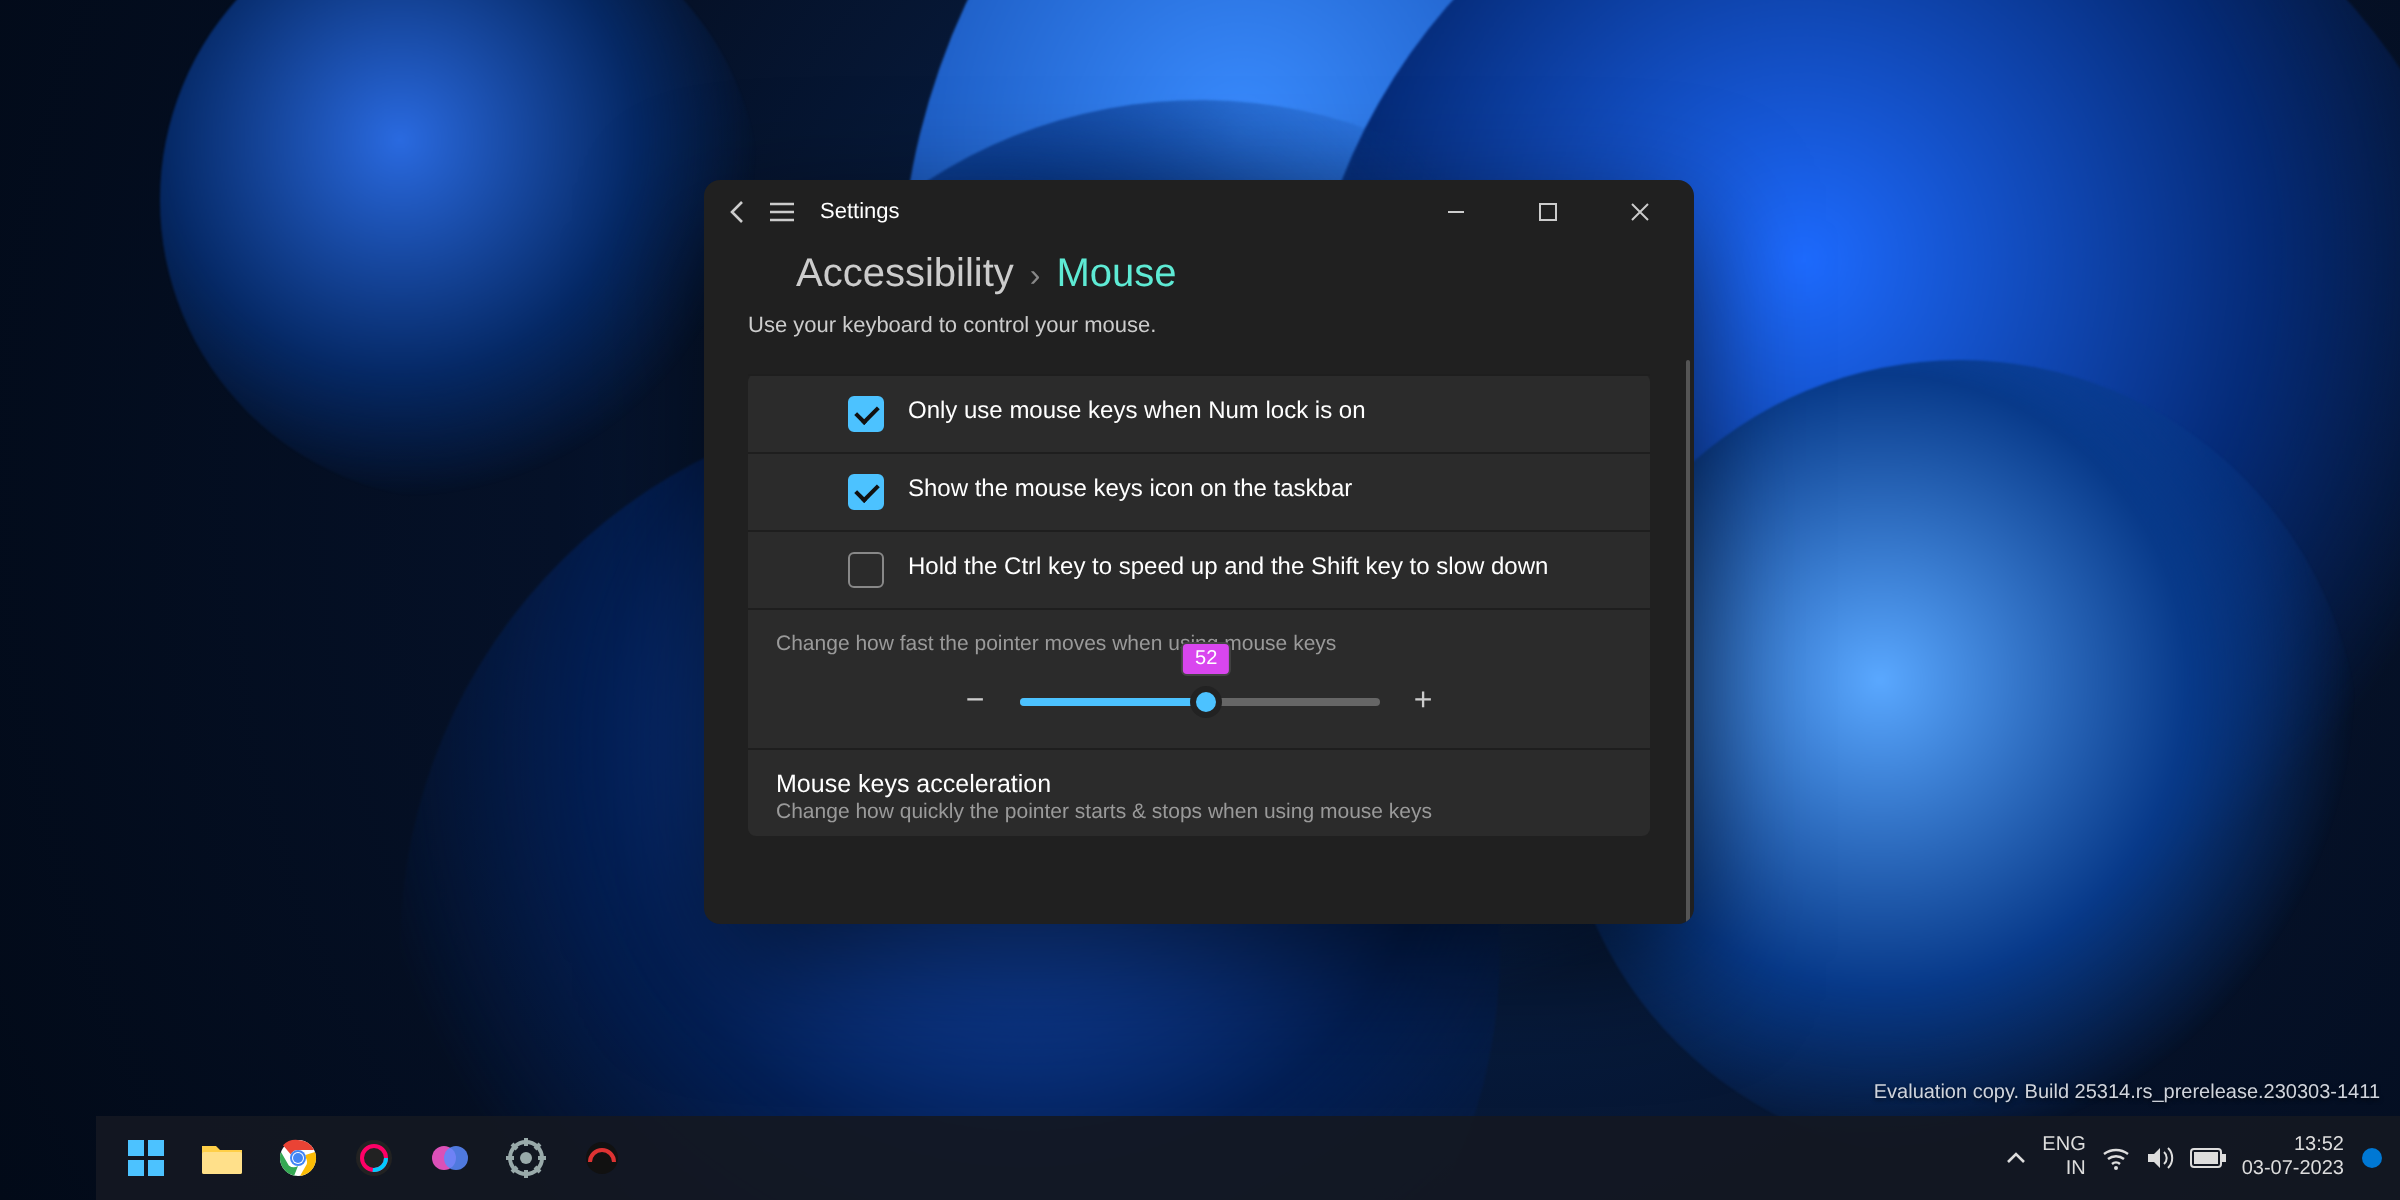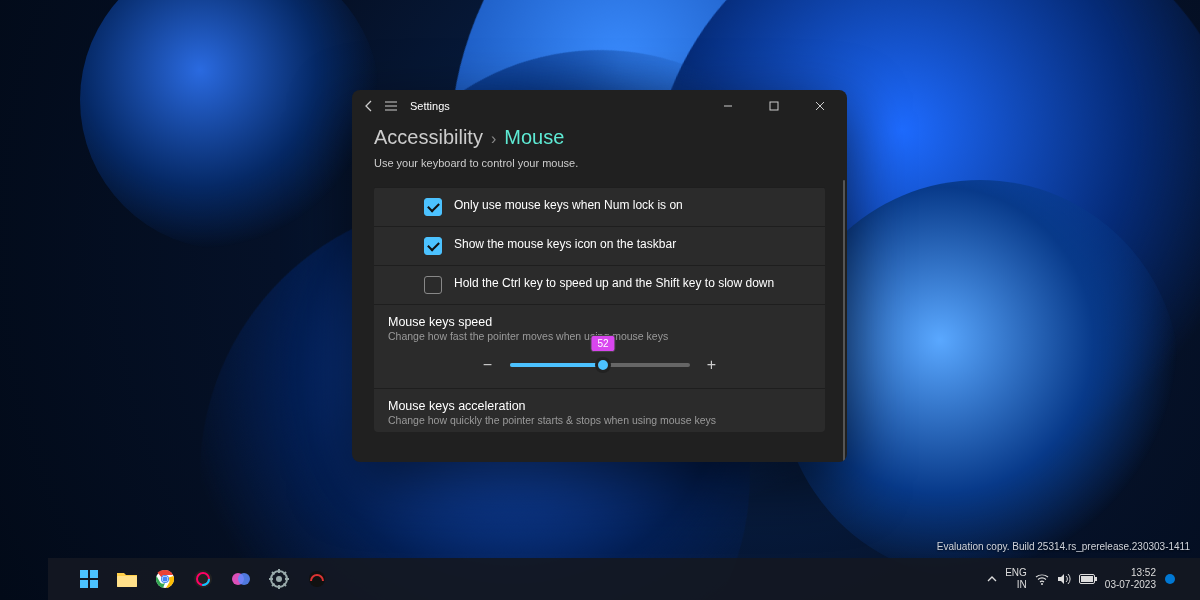--- a/index.html
+++ b/index.html
@@ -17,21 +17,21 @@
   
   .window{position:absolute;left:352px;top:90px;width:495px;height:372px;background:#202020;border-radius:8px;box-shadow:0 20px 60px rgba(0,0,0,0.6);color:#fff;overflow:hidden;display:flex;flex-direction:column;}
   .titlebar{height:32px;display:flex;align-items:center;padding:0 4px;font-size:11px;}
   .titlebar .left{display:flex;align-items:center;gap:8px;padding-left:6px;}
   .titlebar .left .ico{width:14px;height:14px;display:flex;align-items:center;justify-content:center;color:#ddd;}
   .titlebar .title{margin-left:4px;color:#fff;}
   .titlebar .spacer{flex:1;}
   .winbtn{width:46px;height:32px;display:flex;align-items:center;justify-content:center;color:#ccc;}
   .content{padding:0 22px 0 22px;overflow:hidden;flex:1;position:relative;}
   .content::after{content:"";position:absolute;right:2px;top:58px;width:2px;height:300px;background:#555;border-radius:2px;}
-  .breadcrumb{display:flex;align-items:baseline;gap:8px;margin-top:4px;}
+  .breadcrumb{display:flex;align-items:baseline;gap:8px;margin-top:4px;margin-left:24px;}
   .bc-parent{font-size:20px;color:#ccc;}
   .bc-sep{font-size:16px;color:#888;}
   .bc-current{font-size:20px;font-weight:400;color:#5eead4;}
   .subtitle{font-size:11px;color:#ccc;margin-top:8px;margin-bottom:18px;}
 
   .card{background:#2b2b2b;border-radius:4px;margin-bottom:2px;}
   .row{display:flex;align-items:center;padding:10px 14px;min-height:34px;gap:12px;}
   .row .icon{width:18px;flex:0 0 18px;color:#ddd;display:flex;align-items:center;justify-content:center;}
   .row .txt{flex:1;}
   .row .txt .t1{font-size:12.5px;color:#fff;}
@@ -52,21 +52,21 @@
   .sliderrow .t1{font-size:12.5px;color:#fff;}
   .sliderrow .t2{font-size:10.5px;color:#9a9a9a;margin-top:1px;}
   .sliderctrl{display:flex;align-items:center;justify-content:center;gap:14px;margin-top:14px;}
   .sliderctrl .pm{color:#ccc;font-size:16px;width:16px;text-align:center;}
   .track{width:180px;height:4px;background:#666;border-radius:2px;position:relative;}
   .track .fill{position:absolute;left:0;top:0;height:4px;background:#4cc2ff;border-radius:2px;}
   .track .thumb{position:absolute;top:-6px;width:16px;height:16px;border-radius:50%;background:#4cc2ff;border:3px solid #222;box-sizing:border-box;transform:translateX(-50%);}
   .tooltip{position:absolute;background:#d946ef;border:1px solid #444;border-radius:3px;padding:2px 6px;font-size:10px;color:#fff;top:-28px;transform:translateX(-50%);}
 
   
-  .taskbar{position:absolute;left:0;right:0;bottom:0;height:42px;background:rgba(20,24,34,0.92);display:flex;align-items:center;padding:0 24px;color:#fff;margin-left:48px;}
+  .taskbar{position:absolute;left:0;right:0;bottom:0;height:42px;background:rgba(20,24,34,0.92);display:flex;align-items:center;padding:0 8px;color:#fff;margin-left:48px;}
   .tb-left{display:flex;align-items:center;gap:4px;}
   .tb-item{width:34px;height:34px;display:flex;align-items:center;justify-content:center;border-radius:4px;}
   .tb-spacer{flex:1;}
   .tb-right{display:flex;align-items:center;gap:8px;font-size:10px;color:#ddd;}
   .tb-right .col{text-align:right;line-height:1.2;}
   .tb-right .ico{font-size:12px;color:#ddd;}
 
   .watermark{position:absolute;right:10px;bottom:46px;text-align:right;font-size:10px;color:#d0d4dc;text-shadow:0 1px 2px rgba(0,0,0,0.6);line-height:1.4;}
   svg{display:block;}
 </style>
@@ -136,21 +136,20 @@
       <div class="subrow">
         <div class="cb checked"></div>
         <div class="lbl">Show the mouse keys icon on the taskbar</div>
       </div>
       <div class="subrow">
         <div class="cb"></div>
         <div class="lbl">Hold the Ctrl key to speed up and the Shift key to slow down</div>
       </div>
 
       <div class="sliderrow">
-        <div class="t1">Mouse keys speed</div>
         <div class="t2">Change how fast the pointer moves when using mouse keys</div>
         <div class="sliderctrl">
           <span class="pm">−</span>
           <div class="track">
             <div class="fill" style="width:52%"></div>
             <div class="thumb" style="left:52%"></div>
             <div class="tooltip" style="left:52%">52</div>
           </div>
           <span class="pm">+</span>
         </div>

